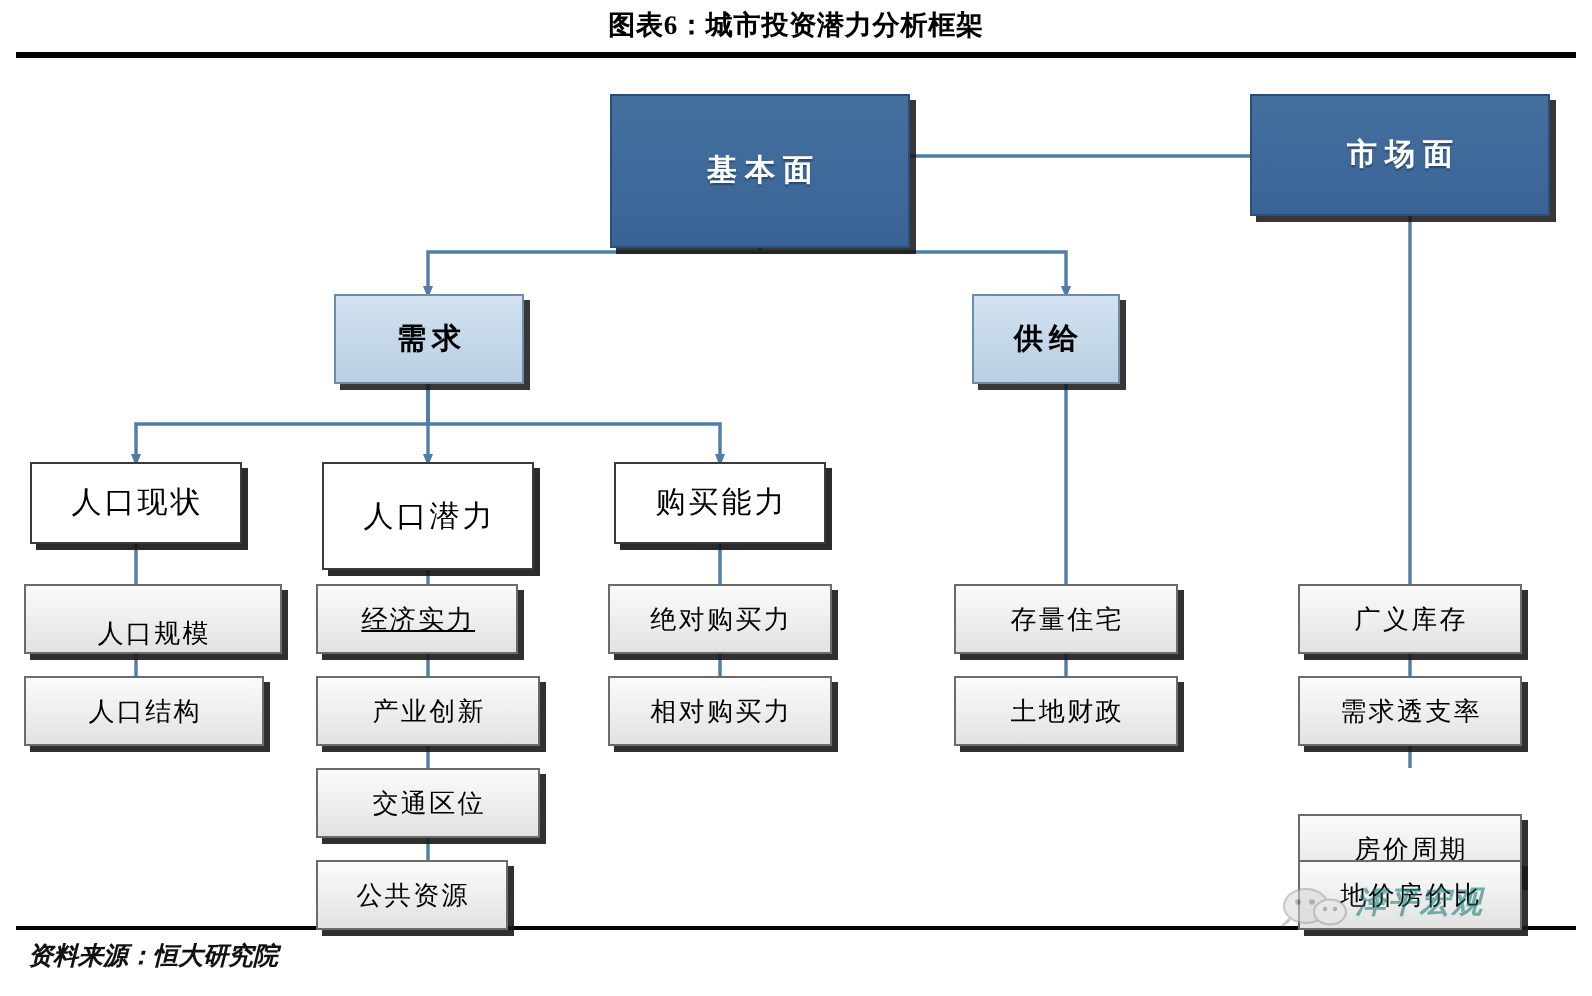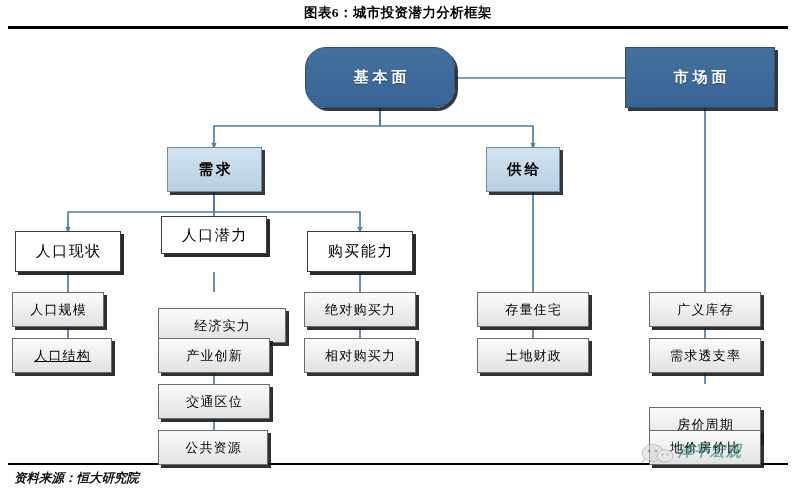--- a/index.html
+++ b/index.html
@@ -190,69 +190,69 @@
       <path d="M533,192 L533,292"></path>
       <path d="M533,327 L533,338"></path>
 
       <path d="M705,108 L705,292"></path>
       <path d="M705,327 L705,338"></path>
       <path d="M705,373 L705,384"></path>
       <path d="M705,419 L705,430"></path>
     </g>
   </svg>
 
-  <div class="node lvl1" style="left:305px; top:47px; width:150px; height:61px;border-radius:21px;">
+  <div class="node lvl1" style="left:305px; top:47px; width:150px; height:77px;">
     <span>基本面</span>
   </div>
 
   <div class="node lvl1" style="left:625px; top:47px; width:150px; height:61px;">
     <span>市场面</span>
   </div>
 
   <div class="node lvl2" style="left:167px; top:147px; width:95px; height:45px;">
     <span>需求</span>
   </div>
 
   <div class="node lvl2" style="left:486px; top:147px; width:74px; height:45px;">
     <span>供给</span>
   </div>
 
   <div class="node lvl3" style="left:15px; top:231px; width:106px; height:41px;">
     <span>人口现状</span>
   </div>
 
-  <div class="node lvl3" style="left:161px; top:216px; width:106px; height:38px;">
+  <div class="node lvl3" style="left:161px; top:231px; width:106px; height:54px;">
     <span>人口潜力</span>
   </div>
 
   <div class="node lvl3" style="left:307px; top:231px; width:106px; height:41px;">
     <span>购买能力</span>
   </div>
 
-  <div class="node lvl4" style="left:12px; top:292px; width:92px; height:35px;">
+  <div class="node lvl4" style="left:12px; top:292px; width:129px; height:35px;align-items:flex-end;">
     <span>人口规模</span>
   </div>
 
-  <div class="node lvl4" style="left:12px; top:338px; width:100px; height:35px;text-decoration:underline;">
+  <div class="node lvl4" style="left:12px; top:338px; width:120px; height:35px;">
     <span>人口结构</span>
   </div>
 
-  <div class="node lvl4" style="left:158px; top:308px; width:128px; height:35px;">
+  <div class="node lvl4" style="left:158px; top:292px; width:101px; height:35px;text-decoration:underline;">
     <span>经济实力</span>
   </div>
 
   <div class="node lvl4" style="left:158px; top:338px; width:112px; height:35px;">
     <span>产业创新</span>
   </div>
 
   <div class="node lvl4" style="left:158px; top:384px; width:112px; height:35px;">
     <span>交通区位</span>
   </div>
 
-  <div class="node lvl4" style="left:158px; top:430px; width:110px; height:35px;">
+  <div class="node lvl4" style="left:158px; top:430px; width:96px; height:35px;">
     <span>公共资源</span>
   </div>
 
   <div class="node lvl4" style="left:304px; top:292px; width:112px; height:35px;">
     <span>绝对购买力</span>
   </div>
 
   <div class="node lvl4" style="left:304px; top:338px; width:112px; height:35px;">
     <span>相对购买力</span>
   </div>

